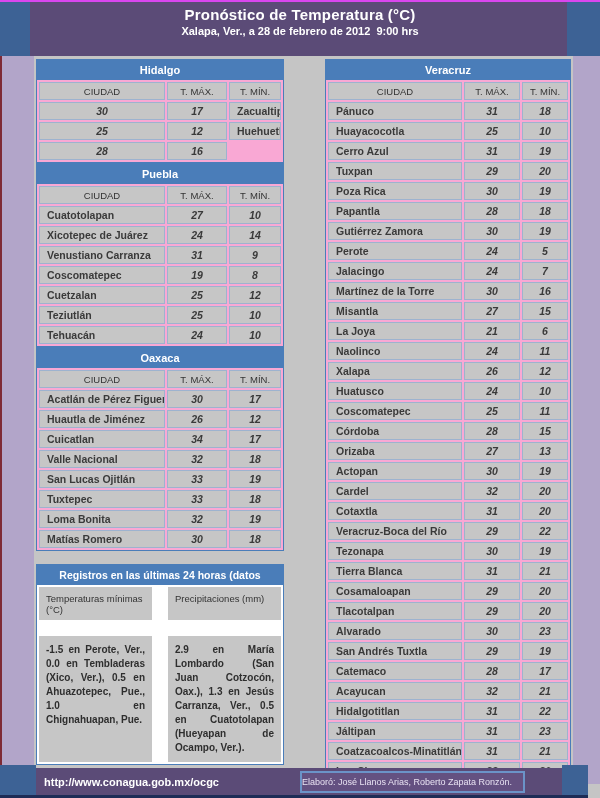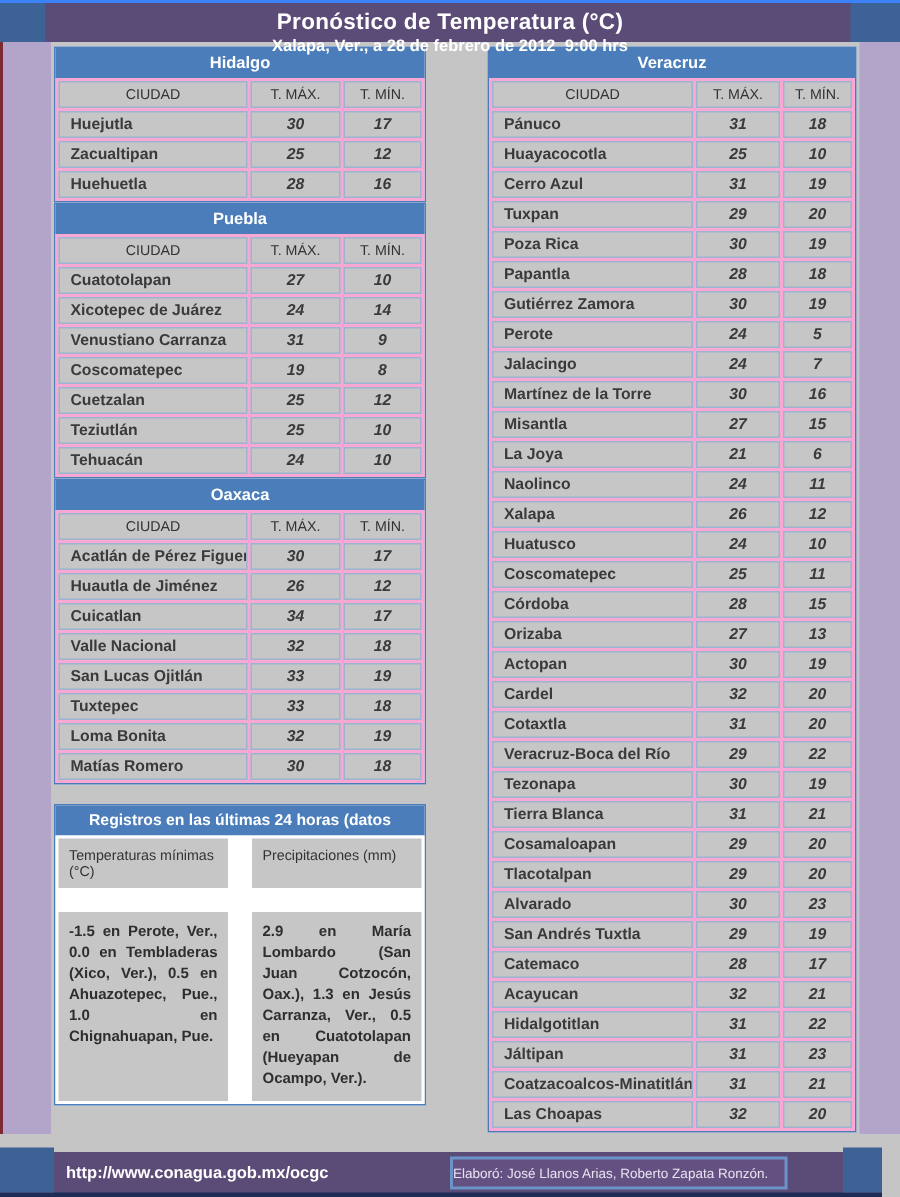--- a/index.html
+++ b/index.html
@@ -4,22 +4,22 @@
 <style>
   * { box-sizing: border-box; margin: 0; padding: 0; }
   html,body { background:#888; }
   body { font-family: "Liberation Sans", sans-serif; }
   .page {
     position: relative; width: 600px; height: 798px; margin: 0 auto;
     background: #c5c5c5; overflow: hidden;
   }
   
   .top-band {
-    position: relative; height: 28px; background: #5b4b77;
-    border-top: 2px solid #3b82f6;
+    position: relative; height: 56px; background: #5b4b77;
+    border-top: 2px solid #d946ef;
   }
   .corner { position: absolute; top: 0; height: 100%; background: #3d6295; }
   .corner.tl { left: 0; width: 30px; }
   .corner.tr { right: 0; width: 33px; }
   .titles { text-align: center; color: #fff; padding-top: 4px; }
   .title { font-size: 15px; font-weight: bold; letter-spacing: .2px; }
   .subtitle { font-size: 11px; font-weight: bold; margin-top: 2px; }
   
   .content { display: flex; height: 728px; }
   .side-margin { background: #b2a5c9; }
@@ -91,21 +91,20 @@
     <div class="side-margin left"></div>
     <div class="main">
 
       <div class="col-left">
         <div class="state-table">
             <div class="band">Hidalgo</div>
             <div class="tgrid">
               <div class="cell hdr">CIUDAD</div>
               <div class="cell hdr">T. MÁX.</div>
               <div class="cell hdr">T. MÍN.</div>
-              <div class="cell city">Huejutla</div>
               <div class="cell num">30</div>
               <div class="cell num">17</div>
               <div class="cell city">Zacualtipan</div>
               <div class="cell num">25</div>
               <div class="cell num">12</div>
               <div class="cell city">Huehuetla</div>
               <div class="cell num">28</div>
               <div class="cell num">16</div>
             </div>
           </div>

